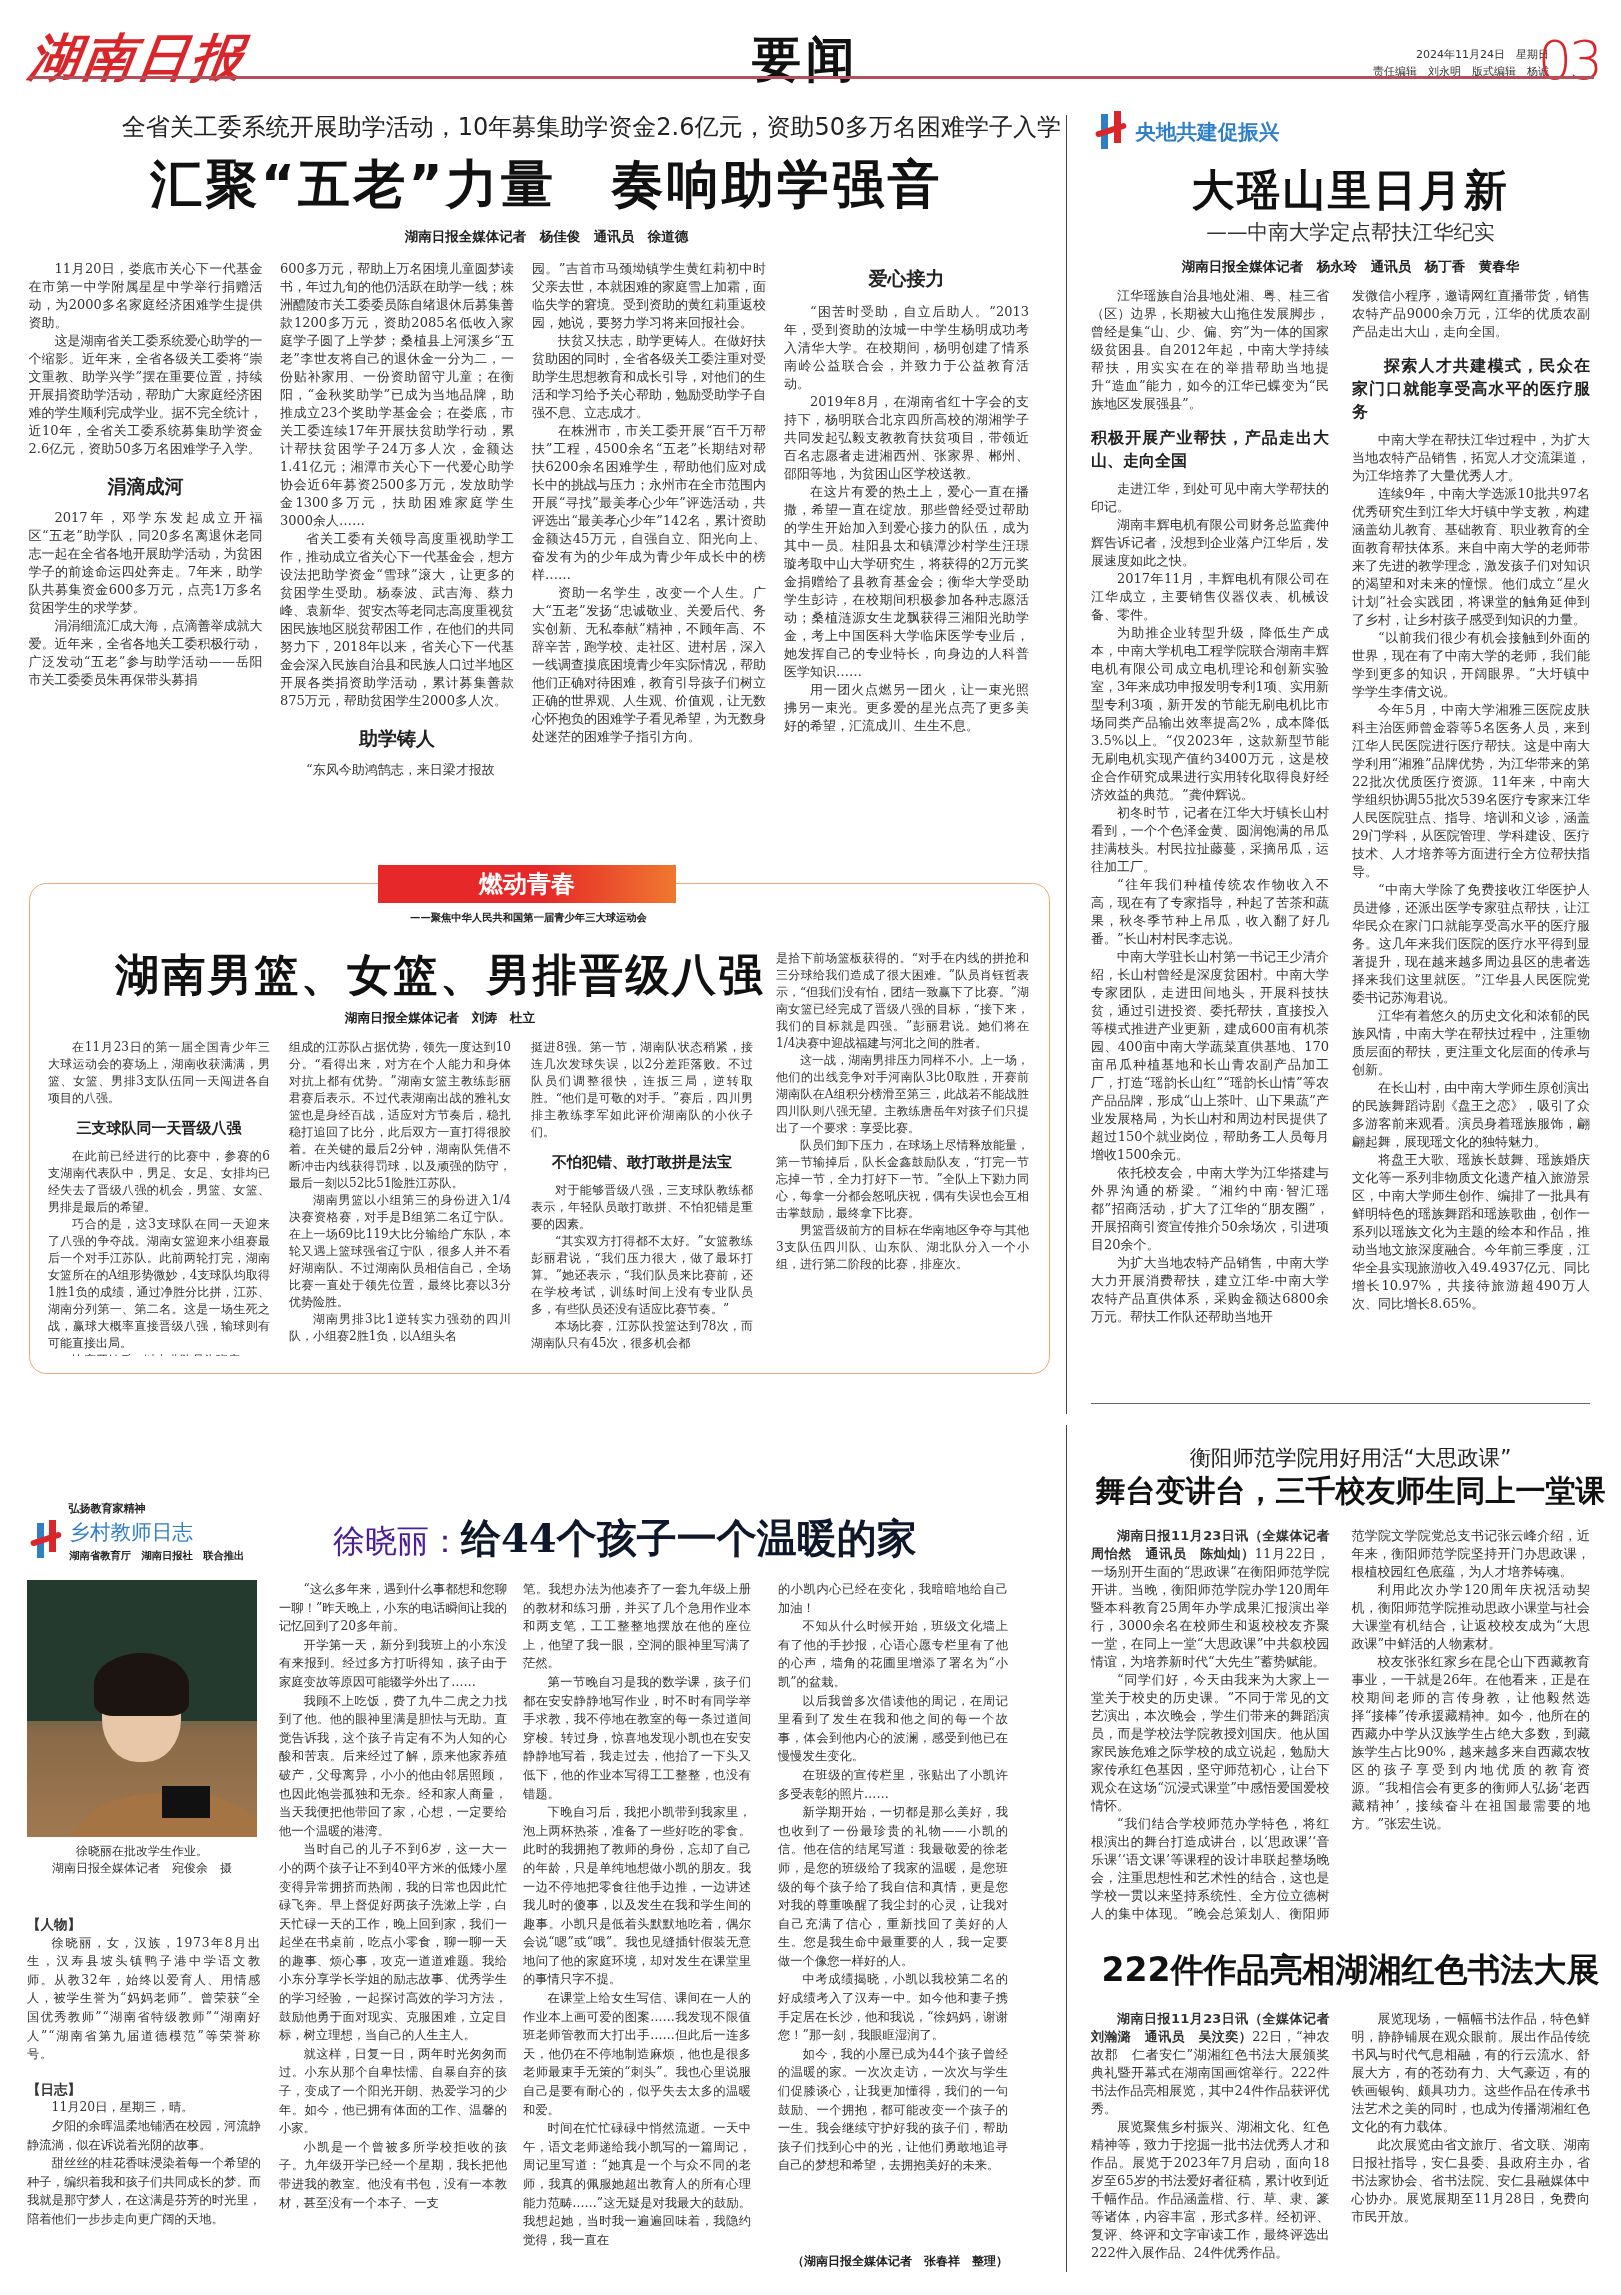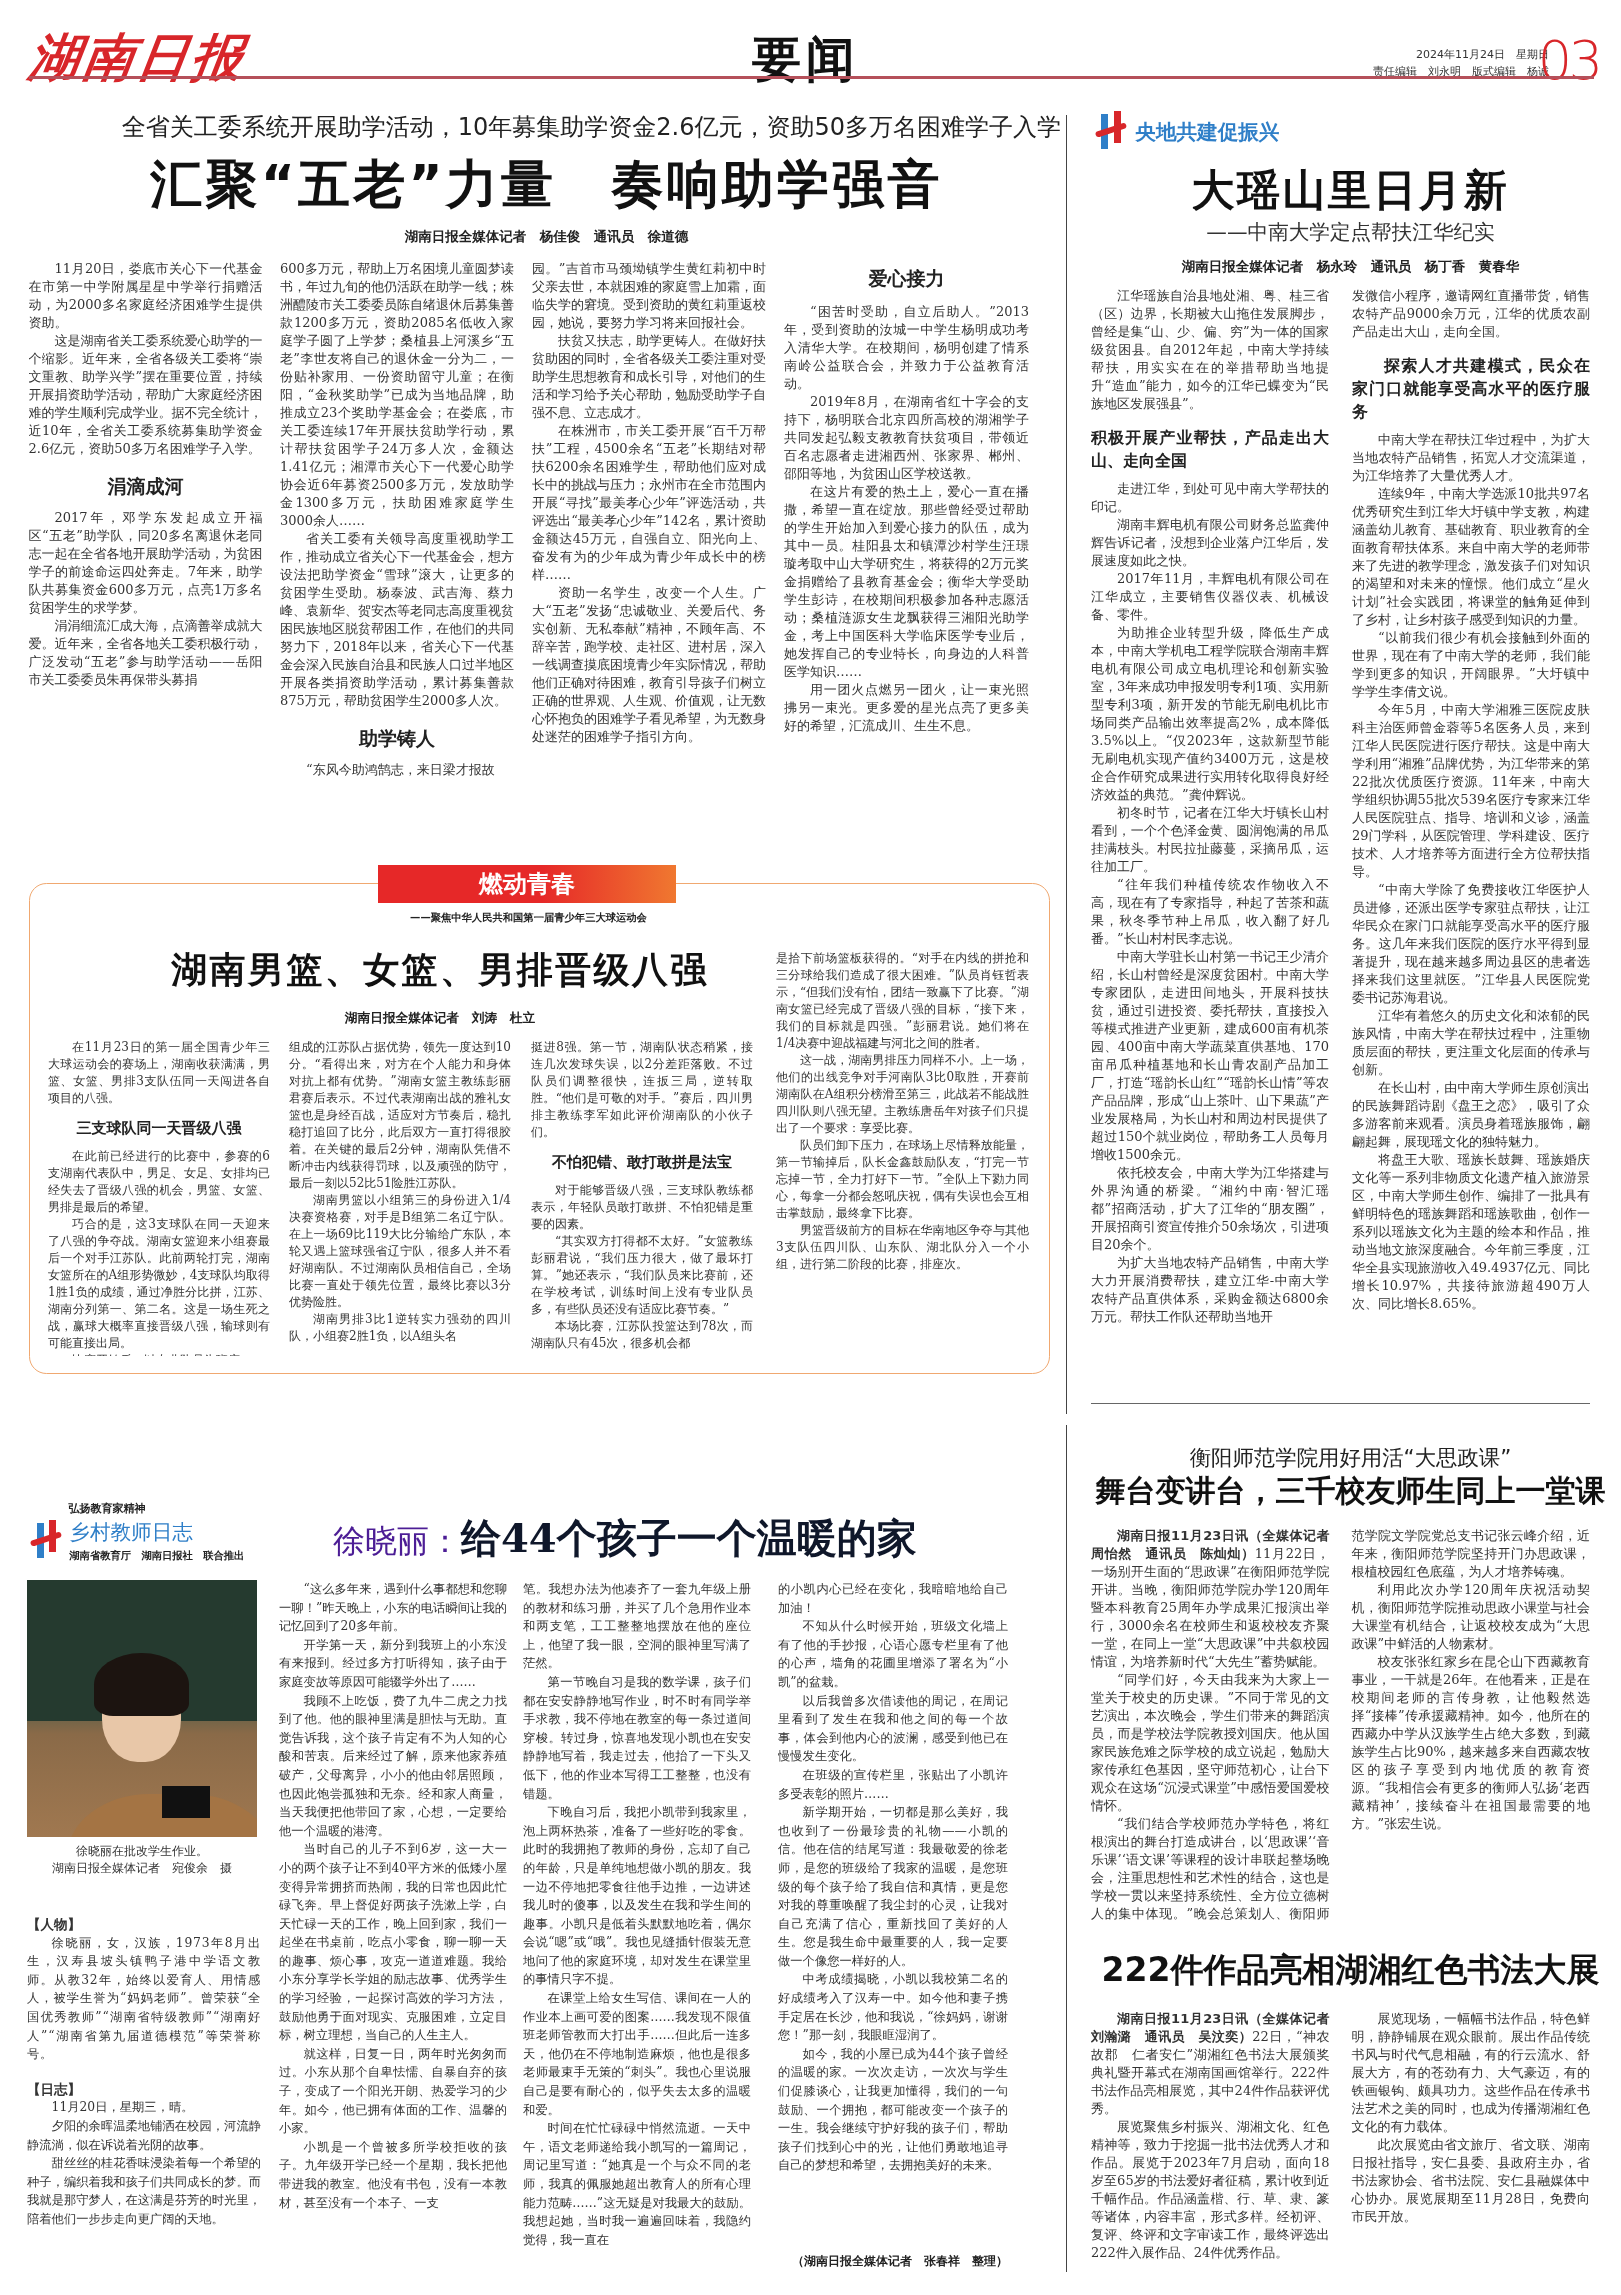--- a/index.html
+++ b/index.html
@@ -119,21 +119,21 @@
     <p>在长山村，由中南大学师生原创演出的民族舞蹈诗剧《盘王之恋》，吸引了众多游客前来观看。演员身着瑶族服饰，翩翩起舞，展现瑶文化的独特魅力。</p>
     <p>将盘王大歌、瑶族长鼓舞、瑶族婚庆文化等一系列非物质文化遗产植入旅游景区，中南大学师生创作、编排了一批具有鲜明特色的瑶族舞蹈和瑶族歌曲，创作一系列以瑶族文化为主题的绘本和作品，推动当地文旅深度融合。今年前三季度，江华全县实现旅游收入49.4937亿元、同比增长10.97%，共接待旅游超490万人次、同比增长8.65%。</p>
   </div>
   <div class="abs" style="left:1091px;top:1403px;width:499px;height:0.8px;background:#666;"></div>
 </section>
 
 <section>
   <div class="abs orange-box" style="left:28.5px;top:883px;width:1021px;height:491px;"></div>
   <div class="abs ribbon" style="left:378px;top:865px;width:298px;height:38px;font-size:24px;line-height:38px;">燃动青春</div>
   <div class="abs kicker" style="left:378px;top:911px;width:301px;text-align:center;font-size:10.3px;font-weight:bold;">——聚焦中华人民共和国第一届青少年三大球运动会</div>
-  <div class="abs headline" style="left:48px;top:946px;width:784px;text-align:center;font-size:36px;letter-spacing:2.4px;">湖南男篮、女篮、男排晋级八强</div>
+  <div class="abs headline" style="left:48px;top:946px;width:784px;text-align:center;font-size:44px;letter-spacing:2.4px;">湖南男篮、女篮、男排晋级八强</div>
   <div class="abs byline" style="left:48px;top:1010px;width:784px;text-align:center;font-size:12.7px;">湖南日报全媒体记者　刘涛　杜立</div>
 
   <div class="abs col-text" style="left:48px;top:1039px;width:222px;height:317px;overflow:hidden;font-size:12px;line-height:17px;">
     <p>在11月23日的第一届全国青少年三大球运动会的赛场上，湖南收获满满，男篮、女篮、男排3支队伍同一天闯进各自项目的八强。</p>
     <div class="subhead" style="font-size:15px;margin:12.7px 0 11px;">三支球队同一天晋级八强</div>
     <p>在此前已经进行的比赛中，参赛的6支湖南代表队中，男足、女足、女排均已经失去了晋级八强的机会，男篮、女篮、男排是最后的希望。</p>
     <p>巧合的是，这3支球队在同一天迎来了八强的争夺战。湖南女篮迎来小组赛最后一个对手江苏队。此前两轮打完，湖南女篮所在的A组形势微妙，4支球队均取得1胜1负的成绩，通过净胜分比拼，江苏、湖南分列第一、第二名。这是一场生死之战，赢球大概率直接晋级八强，输球则有可能直接出局。</p>
     <p>比赛开始后，以专业队员为班底</p>
   </div>
   <div class="abs col-text" style="left:289px;top:1039px;width:222px;height:317px;overflow:hidden;font-size:12px;line-height:17px;">

